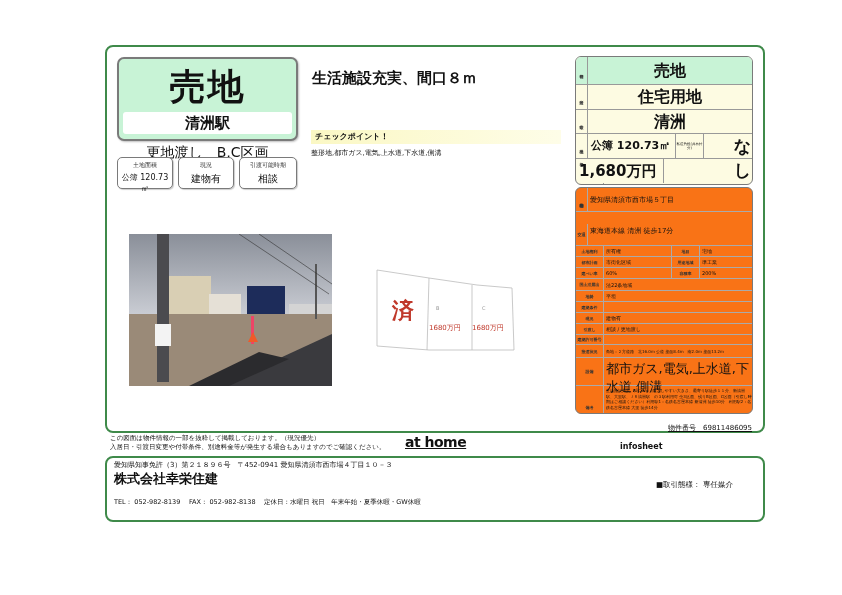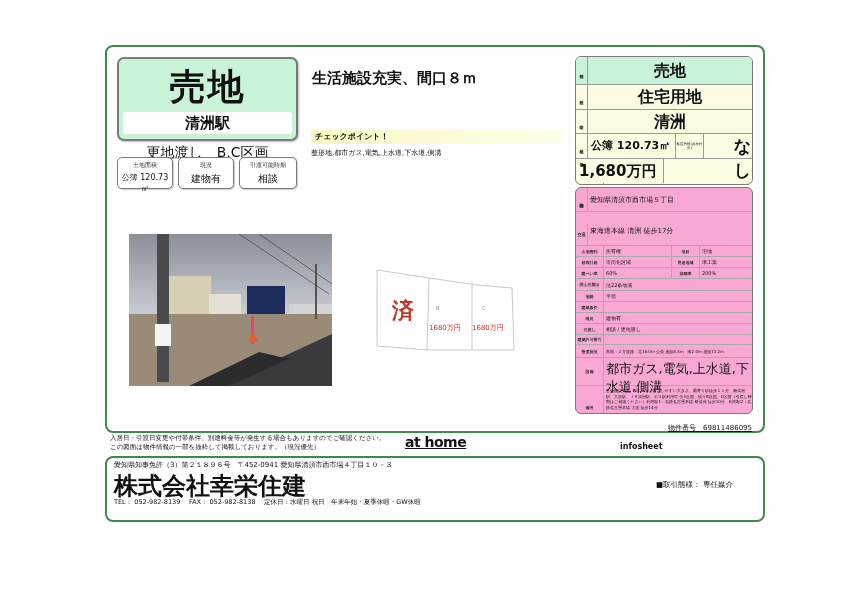--- a/index.html
+++ b/index.html
@@ -27,31 +27,31 @@
   
   .plot { left: 372px; top: 258px; width: 165px; height: 100px; }
 
   
   .rtable { left: 575px; top: 56px; width: 178px; border: 1.5px solid #7a7a7a; border-radius: 6px; overflow: hidden; background: #fdfbe2; }
   .rrow { display: flex; border-bottom: 1px solid #999; }
   .rrow:last-child { border-bottom: none; }
   .rlab { width: 12px; border-right: 1px solid #999; font-size: 4px; writing-mode: vertical-rl; text-align: center; color: #333; display: flex; align-items: center; justify-content: center; }
   .rval { flex: 1; text-align: center; font-weight: bold; }
 
-  .dtable { left: 575px; top: 187px; width: 178px; height: 227px; border: 1.5px solid #7a7a7a; border-radius: 6px; overflow: hidden; background: #f9a8d4; font-size: 5px; }
+  .dtable { left: 575px; top: 187px; width: 178px; height: 227px; border: 1.5px solid #7a7a7a; border-radius: 6px; overflow: hidden; background: #f97316; font-size: 5px; }
   .drow { display: flex; border-bottom: 1px solid #aaa; }
   .dlab { width: 28px; border-right: 1px solid #aaa; font-size: 4px; text-align: center; display: flex; align-items: center; justify-content: center; font-weight: bold; color: #333; }
   .dval { flex: 1; padding-left: 2px; display: flex; align-items: center; font-size: 5px; }
 
   .disclaimer { left: 110px; top: 434px; font-size: 6.5px; line-height: 9px; }
   .athome { left: 405px; top: 434px; font-size: 14px; font-weight: bold; letter-spacing: -0.5px; text-decoration: underline; }
   .infosheet { left: 620px; top: 442px; font-size: 8px; font-weight: bold; }
   .propno { left: 668px; top: 423px; font-size: 7px; text-decoration: underline; }
   .license { left: 114px; top: 460px; font-size: 7px; }
-  .company { left: 114px; top: 470px; font-size: 24px; font-weight: bold; }
+  .company { left: 114px; top: 470px; font-size: 13px; font-weight: bold; }
   .contact { left: 114px; top: 498px; font-size: 6.5px; }
   .deal { left: 656px; top: 480px; font-size: 7.5px; }
 </style>
 </head>
 <body>
 
 <div class="abs frame-main"></div>
 
 <div class="abs title-box">
   <div class="title-main">売地</div>
@@ -203,22 +203,22 @@
     <div class="dlab">設備</div>
     <div class="dval" style="font-size:13px;align-items:flex-start;padding-top:2px;">都市ガス,電気,上水道,下水道,側溝</div>
   </div>
   <div class="drow" style="height:42px;border-bottom:none;">
     <div class="dlab">備考</div>
     <div class="dval" style="font-size:4px;line-height:5.5px;align-items:flex-start;padding-top:2px;">生活施設充実、間口8m、購入しやすい大きさ、最寄り駅徒歩１１分、新清洲駅、大里駅、ＪＲ清洲駅　の３駅利用可 全3区画、残りB区画、C区画（引渡し時期はご相談ください）利用駅1：名鉄名古屋本線 新清洲 徒歩10分　利用駅2：名鉄名古屋本線 大里 徒歩14分</div>
   </div>
 </div>
 
 <div class="abs disclaimer">
+  <div>この図面は物件情報の一部を抜粋して掲載しております。（現況優先）</div>
   <div>入居日・引渡日変更や付帯条件、別途料金等が発生する場合もありますのでご確認ください。</div>
-  <div>この図面は物件情報の一部を抜粋して掲載しております。（現況優先）</div>
 </div>
 <div class="abs athome">at home</div>
 <div class="abs infosheet">infosheet</div>
 <div class="abs propno">物件番号　69811486095</div>
 
 <div class="abs frame-co"></div>
 <div class="abs license">愛知県知事免許（3）第２１８９６号　〒452-0941 愛知県清須市西市場４丁目１０－３</div>
 <div class="abs company">株式会社幸栄住建</div>
 <div class="abs contact">TEL： 052-982-8139　 FAX： 052-982-8138　 定休日：水曜日 祝日　年末年始・夏季休暇・GW休暇</div>
 <div class="abs deal">■取引態様： 専任媒介</div>

